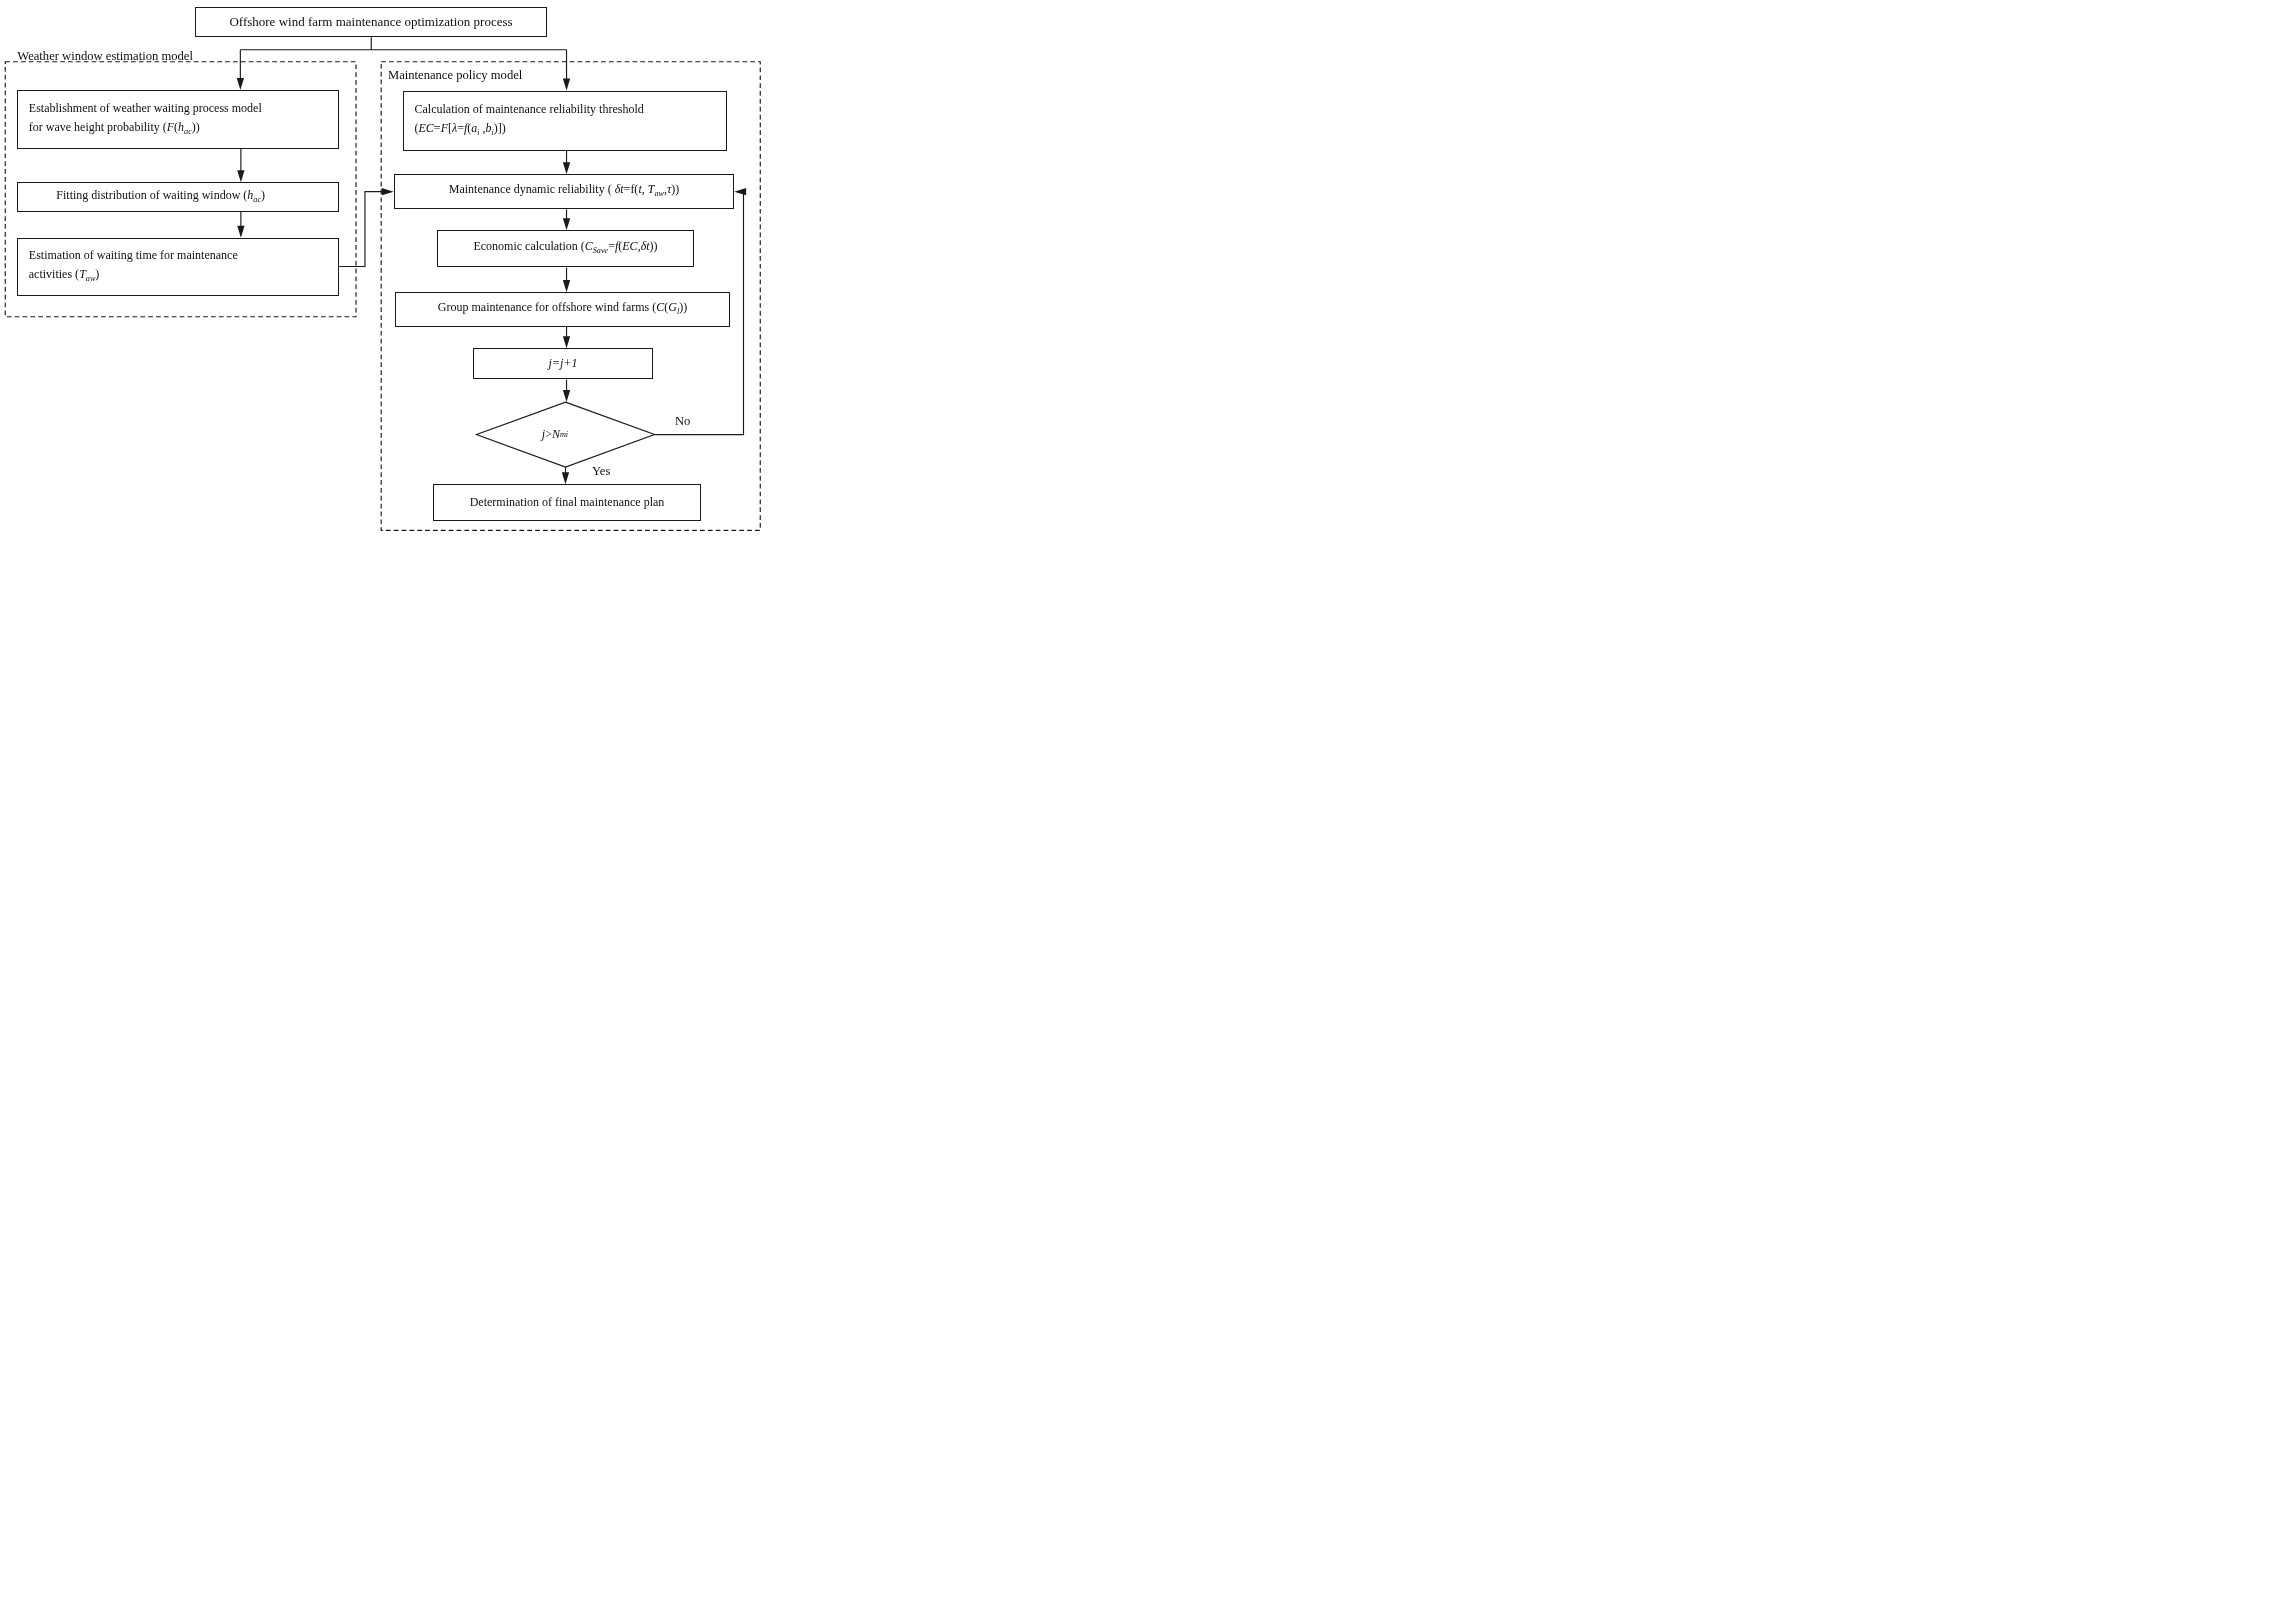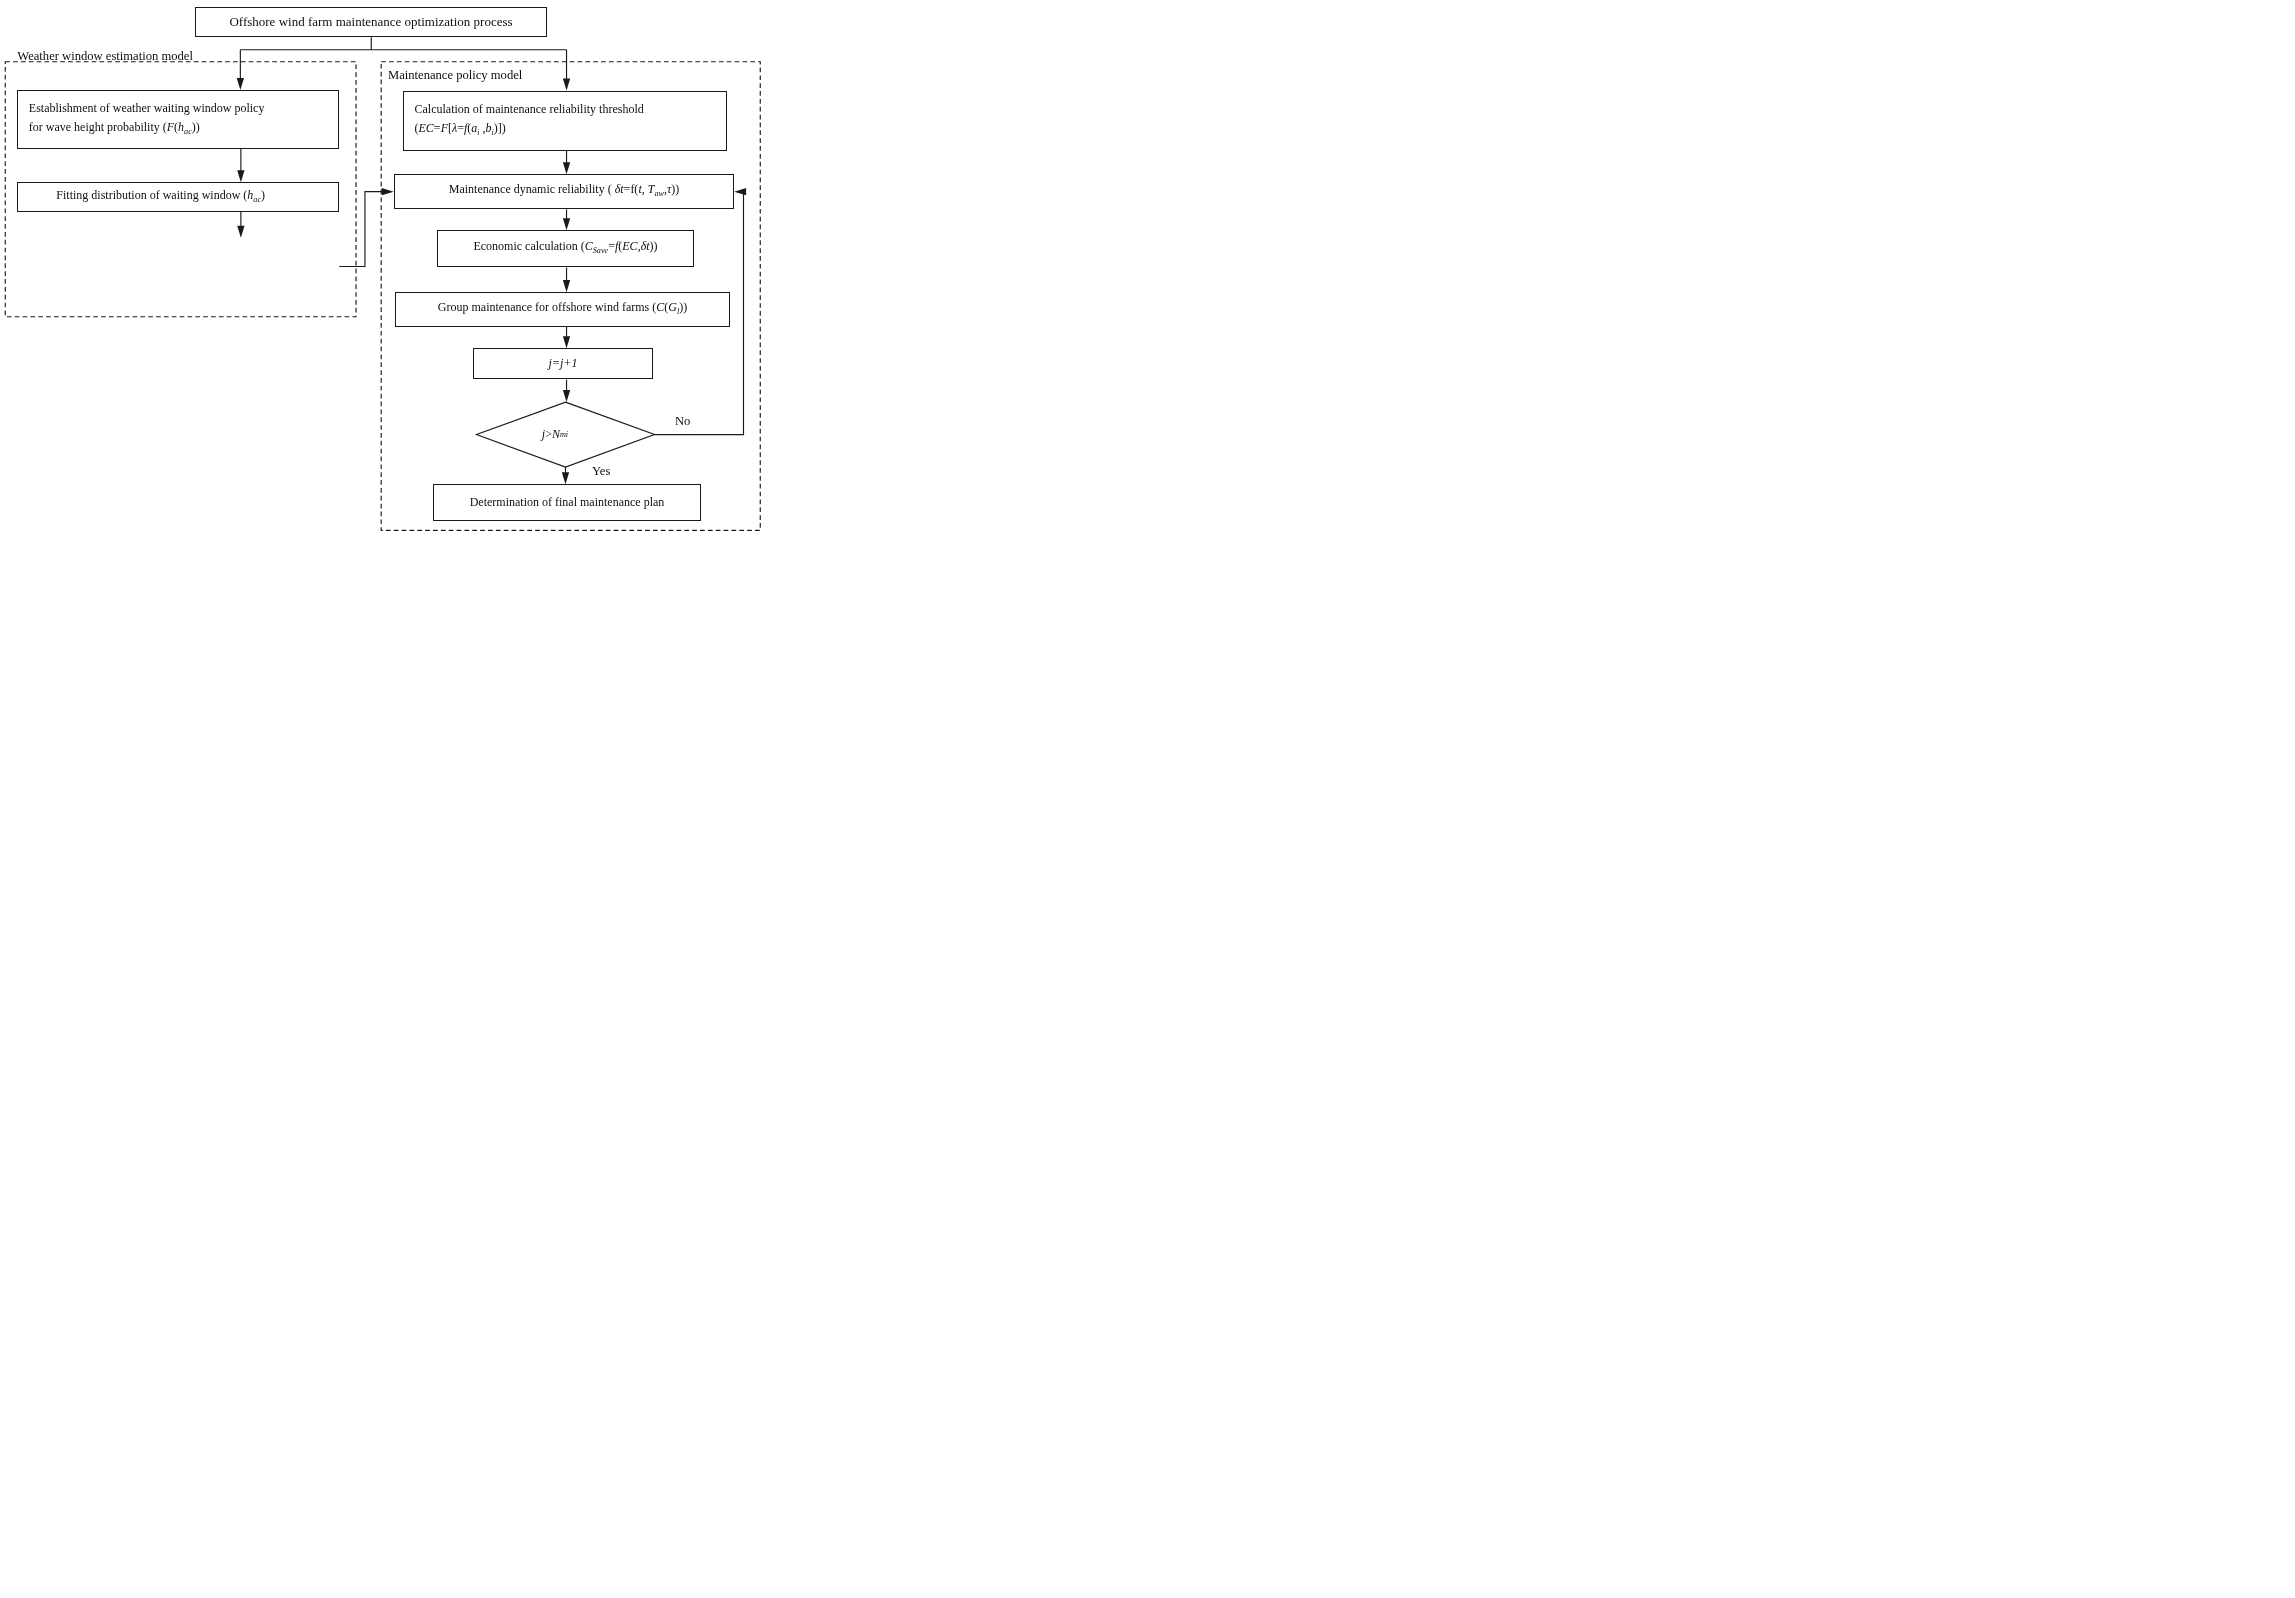--- a/index.html
+++ b/index.html
@@ -82,27 +82,30 @@
   </svg>
 
   <div class="box centered title-box" style="left:195px;top:6.8px;width:352px;height:30px;">
     <div class="box-inner">Offshore wind farm maintenance optimization process</div>
   </div>
 
   <div class="panel-label" style="left:17.3px;top:49px;">Weather window estimation model</div>
   <div class="panel-label" style="left:388px;top:68px;">Maintenance policy model</div>
 
   <div class="box leftal" style="left:17.3px;top:90px;width:322px;height:59px;">
-    <div class="box-inner"><span>Establishment of weather waiting window policy</span><br><span>for wave height probability (</span><span class="it">F</span><span>(</span><span class="it">h</span><span class="it sb">ac</span><span>))</span></div>
+    <div class="box-inner"><span>Establishment of weather waiting process model</span><br><span>for wave height probability (</span><span class="it">F</span><span>(</span><span class="it">h</span><span class="it sb">ac</span><span>))</span></div>
   </div>
 
   <div class="box leftal" style="left:17.3px;top:182px;width:322px;height:30px;padding-left:38px;">
     <div class="box-inner"><span>Fitting distribution of waiting window (</span><span class="it">h</span><span class="it sb">ac</span><span>)</span></div>
   </div>
 
+  <div class="box leftal justify" style="left:17.3px;top:238px;width:322px;height:58px;">
+    <div class="box-inner"><span>Estimation of waiting time for maintenance</span><br><span>activities (</span><span class="it">T</span><span class="it sb">aw</span><span>)</span></div>
+  </div>
 
   <div class="box leftal" style="left:403px;top:91px;width:324px;height:60px;">
     <div class="box-inner"><span>Calculation of maintenance reliability threshold</span><br><span>(</span><span class="it">EC</span><span>=</span><span class="it">F</span><span>[</span><span class="it">λ</span><span>=</span><span class="it">f</span><span>(</span><span class="it">a</span><span class="it sb">i</span><span> ,</span><span class="it">b</span><span class="it sb">i</span><span>)])</span></div>
   </div>
 
   <div class="box centered" style="left:394px;top:174px;width:340px;height:35px;">
     <div class="box-inner"><span>Maintenance dynamic reliability ( </span><span class="it">δt</span><span>=f(</span><span class="it">t</span><span>, </span><span class="it">T</span><span class="it sb">aw</span><span>,</span><span class="it">τ</span><span>))</span></div>
   </div>
 
   <div class="box centered" style="left:437px;top:230px;width:257px;height:37px;">

